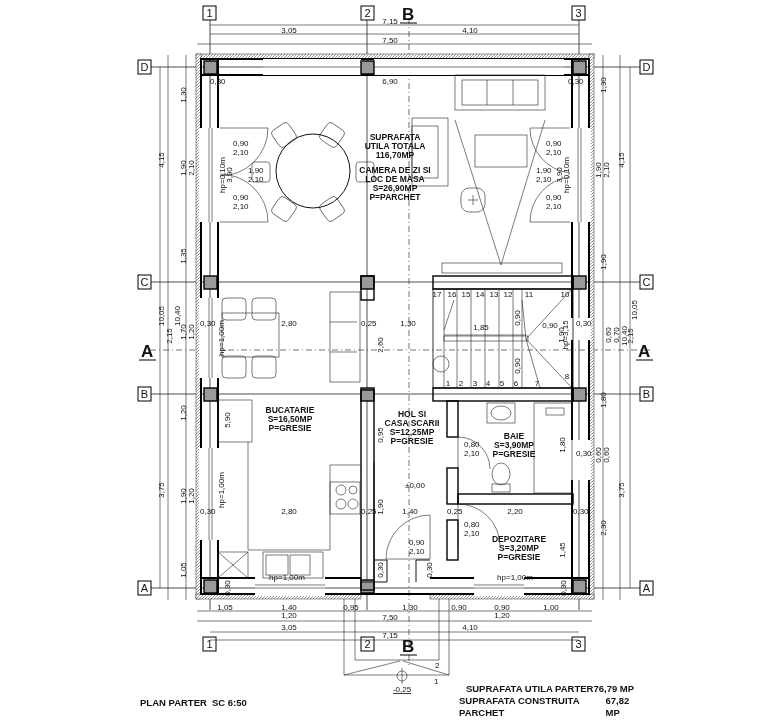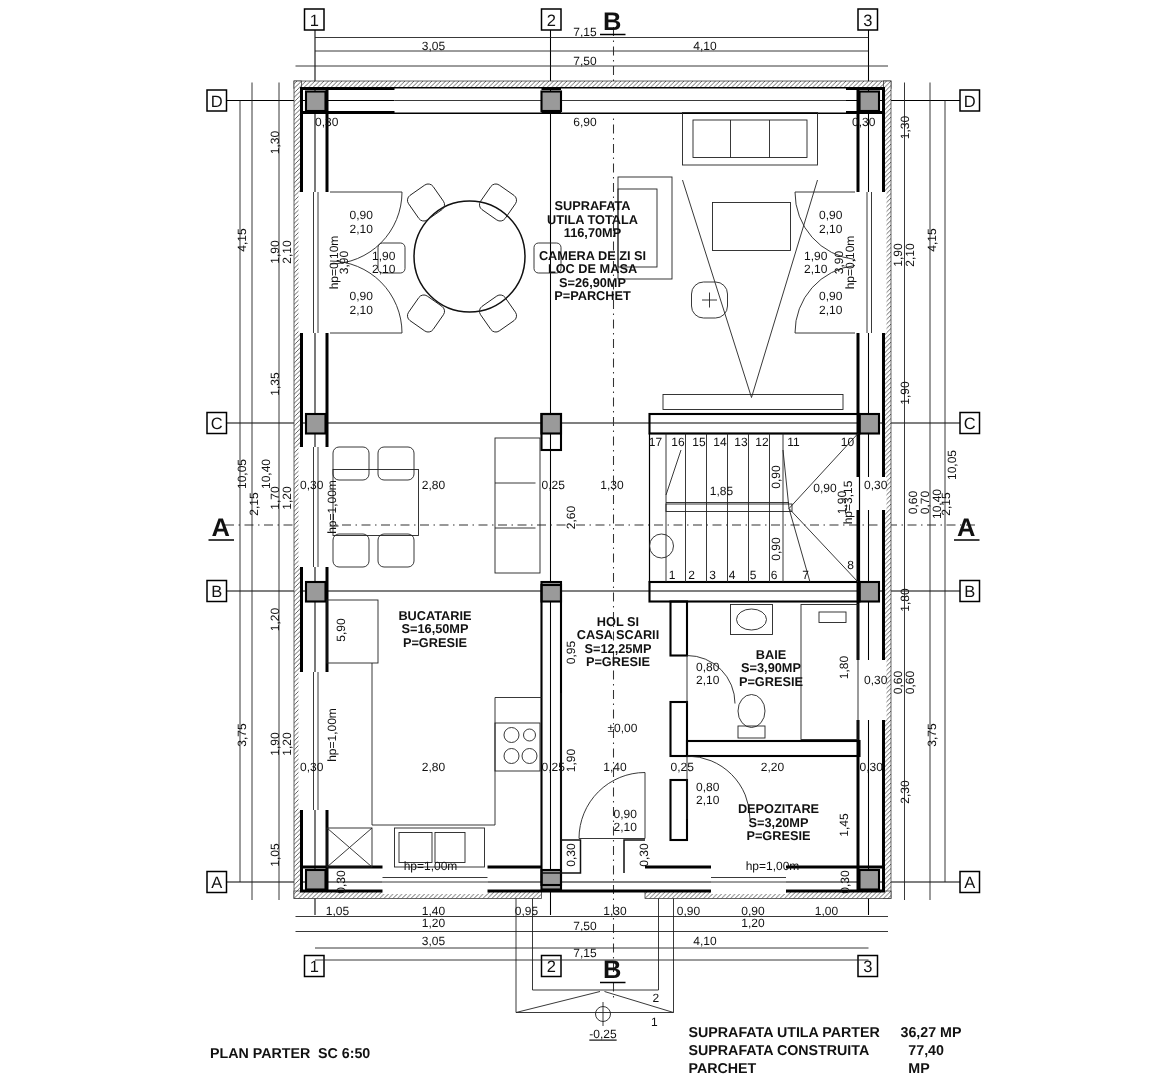--- a/index.html
+++ b/index.html
@@ -12,21 +12,21 @@
     .axis-lbl { font-size: 11px; }
     .sec { font-size: 17px; font-weight: bold; }
     .thin { stroke: #222; stroke-width: 0.6; fill: none; }
     .med { stroke: #111; stroke-width: 1; fill: none; }
     .wall { stroke: #000; stroke-width: 2; fill: none; }
     .grid { stroke: #000; stroke-width: 0.7; }
     .dash { stroke: #333; stroke-width: 0.7; stroke-dasharray: 6 3 1 3; }
     .col { fill: #9a9a9a; stroke: #000; stroke-width: 1.4; }
     .ins { fill: url(#hatch); stroke: #333; stroke-width: 0.5; }
     .footer { position: absolute; font-weight: bold; font-size: 9.5px; color: #111; }
-    .footer-row { display: flex; justify-content: space-between; width: 182px; line-height: 12px; }
+    .footer-row { display: flex; justify-content: center; width: 182px; line-height: 12px; }
   </style>
 </head>
 <body>
 
 <svg id="plan" viewBox="0 0 770 720" xmlns="http://www.w3.org/2000/svg">
   <defs>
     <pattern id="hatch" width="3" height="3" patternUnits="userSpaceOnUse">
       <rect width="3" height="3" fill="#fff"></rect>
       <path d="M0,3 L3,0" stroke="#555" stroke-width="0.6"></path>
     </pattern>
@@ -509,23 +509,23 @@
 <div class="footer" style="left:140px; top:697px;text-align:right;">
   <span>PLAN PARTER</span>
 </div>
 <div class="footer" style="left:212px; top:697px;">
   <span>SC 6:50</span>
 </div>
 
 <div class="footer" style="left:459px; top:683px;">
   <div class="footer-row">
     <span>SUPRAFATA UTILA  PARTER</span>
-    <span>36,27 MP</span>
+    <span>76,79 MP</span>
   </div>
   <div class="footer-row">
     <span>SUPRAFATA CONSTRUITA  PARCHET</span>
-    <span>77,40 MP</span>
+    <span>67,82 MP</span>
   </div>
   <div class="footer-row">
     <span>SUPRAFATA DESFASURATA</span>
     <span>152,10 MP</span>
   </div>
 </div>
 
 </body></html>

